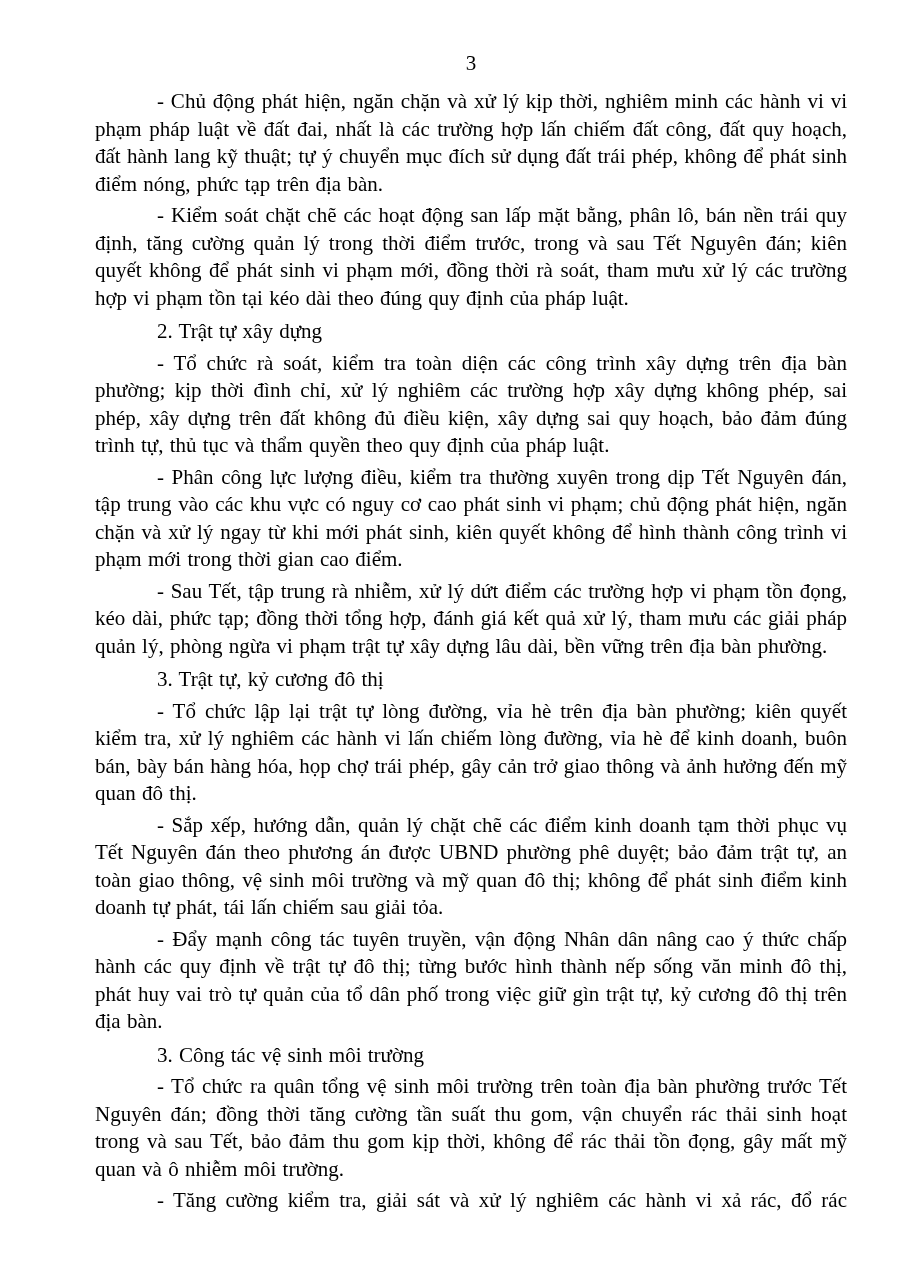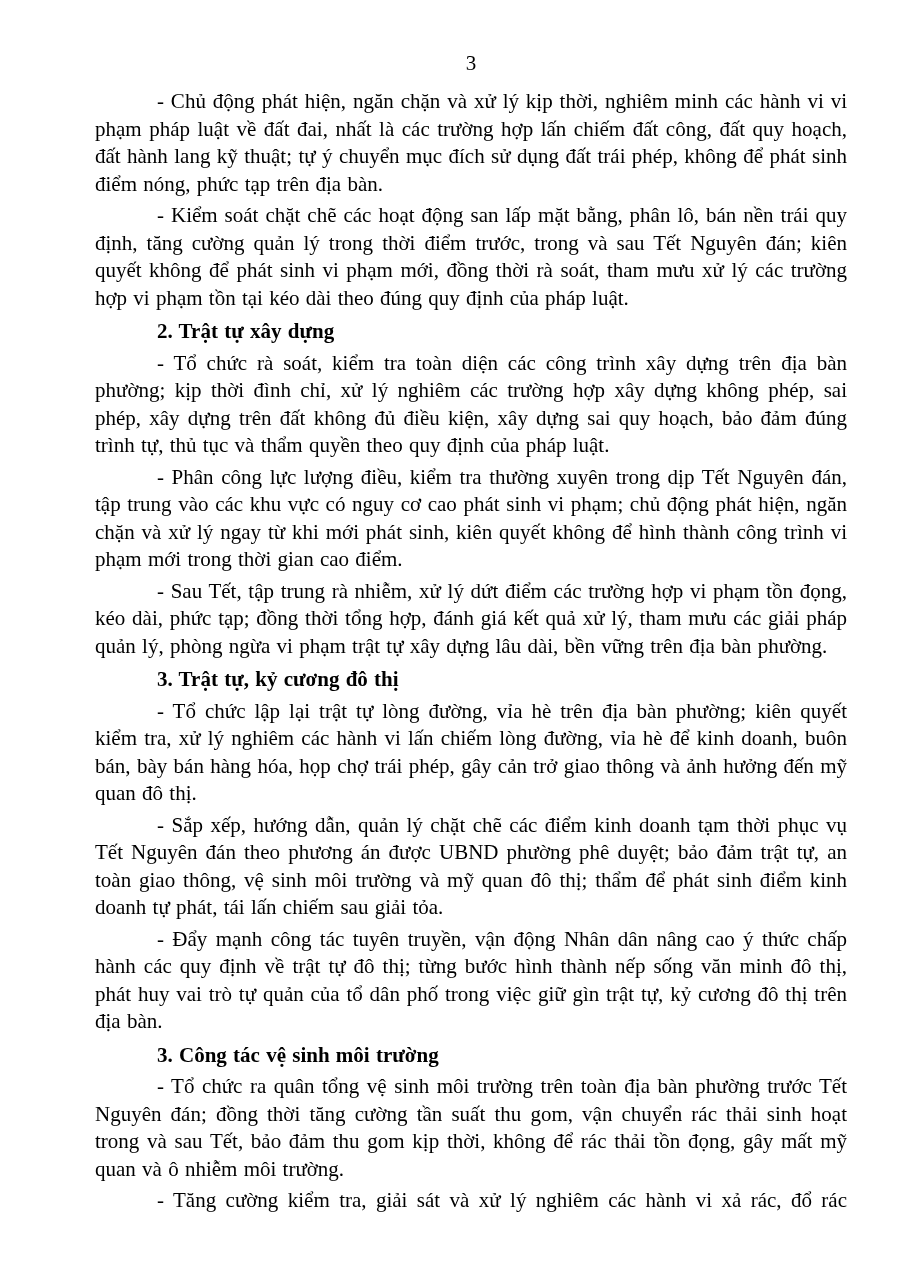--- a/index.html
+++ b/index.html
@@ -25,39 +25,39 @@
     margin: 0 0 11px 0;
   }
   .para {
     margin: 0 0 4px 0;
     line-height: 27.5px;
     text-align: justify;
     text-indent: 62px;
     word-spacing: 1px;
   }
   .heading {
-    font-weight: bold;
+    font-weight: normal;
     margin: 6px 0 4px 0;
   }
   .last-line-justify {
     text-align-last: justify;
   }
 </style>
 </head>
 <body>
 
 <div class="page">
   <div class="page-number">3</div>
 
   <p class="para">- Chủ động phát hiện, ngăn chặn và xử lý kịp thời, nghiêm minh các hành vi vi phạm pháp luật về đất đai, nhất là các trường hợp lấn chiếm đất công, đất quy hoạch, đất hành lang kỹ thuật; tự ý chuyển mục đích sử dụng đất trái phép, không để phát sinh điểm nóng, phức tạp trên địa bàn.</p>
   <p class="para">- Kiểm soát chặt chẽ các hoạt động san lấp mặt bằng, phân lô, bán nền trái quy định, tăng cường quản lý trong thời điểm trước, trong và sau Tết Nguyên đán; kiên quyết không để phát sinh vi phạm mới, đồng thời rà soát, tham mưu xử lý các trường hợp vi phạm tồn tại kéo dài theo đúng quy định của pháp luật.</p>
   <p class="para heading">2. Trật tự xây dựng</p>
   <p class="para">- Tổ chức rà soát, kiểm tra toàn diện các công trình xây dựng trên địa bàn phường; kịp thời đình chỉ, xử lý nghiêm các trường hợp xây dựng không phép, sai phép, xây dựng trên đất không đủ điều kiện, xây dựng sai quy hoạch, bảo đảm đúng trình tự, thủ tục và thẩm quyền theo quy định của pháp luật.</p>
   <p class="para">- Phân công lực lượng điều, kiểm tra thường xuyên trong dịp Tết Nguyên đán, tập trung vào các khu vực có nguy cơ cao phát sinh vi phạm; chủ động phát hiện, ngăn chặn và xử lý ngay từ khi mới phát sinh, kiên quyết không để hình thành công trình vi phạm mới trong thời gian cao điểm.</p>
   <p class="para">- Sau Tết, tập trung rà nhiễm, xử lý dứt điểm các trường hợp vi phạm tồn đọng, kéo dài, phức tạp; đồng thời tổng hợp, đánh giá kết quả xử lý, tham mưu các giải pháp quản lý, phòng ngừa vi phạm trật tự xây dựng lâu dài, bền vững trên địa bàn phường.</p>
   <p class="para heading">3. Trật tự, kỷ cương đô thị</p>
   <p class="para">- Tổ chức lập lại trật tự lòng đường, vỉa hè trên địa bàn phường; kiên quyết kiểm tra, xử lý nghiêm các hành vi lấn chiếm lòng đường, vỉa hè để kinh doanh, buôn bán, bày bán hàng hóa, họp chợ trái phép, gây cản trở giao thông và ảnh hưởng đến mỹ quan đô thị.</p>
-  <p class="para">- Sắp xếp, hướng dẫn, quản lý chặt chẽ các điểm kinh doanh tạm thời phục vụ Tết Nguyên đán theo phương án được UBND phường phê duyệt; bảo đảm trật tự, an toàn giao thông, vệ sinh môi trường và mỹ quan đô thị; thẩm để phát sinh điểm kinh doanh tự phát, tái lấn chiếm sau giải tỏa.</p>
+  <p class="para">- Sắp xếp, hướng dẫn, quản lý chặt chẽ các điểm kinh doanh tạm thời phục vụ Tết Nguyên đán theo phương án được UBND phường phê duyệt; bảo đảm trật tự, an toàn giao thông, vệ sinh môi trường và mỹ quan đô thị; không để phát sinh điểm kinh doanh tự phát, tái lấn chiếm sau giải tỏa.</p>
   <p class="para">- Đẩy mạnh công tác tuyên truyền, vận động Nhân dân nâng cao ý thức chấp hành các quy định về trật tự đô thị; từng bước hình thành nếp sống văn minh đô thị, phát huy vai trò tự quản của tổ dân phố trong việc giữ gìn trật tự, kỷ cương đô thị trên địa bàn.</p>
   <p class="para heading">3. Công tác vệ sinh môi trường</p>
   <p class="para">- Tổ chức ra quân tổng vệ sinh môi trường trên toàn địa bàn phường trước Tết Nguyên đán; đồng thời tăng cường tần suất thu gom, vận chuyển rác thải sinh hoạt trong và sau Tết, bảo đảm thu gom kịp thời, không để rác thải tồn đọng, gây mất mỹ quan và ô nhiễm môi trường.</p>
   <p class="para last-line-justify">- Tăng cường kiểm tra, giải sát và xử lý nghiêm các hành vi xả rác, đổ rác</p>
 </div>
 
 </body></html>

